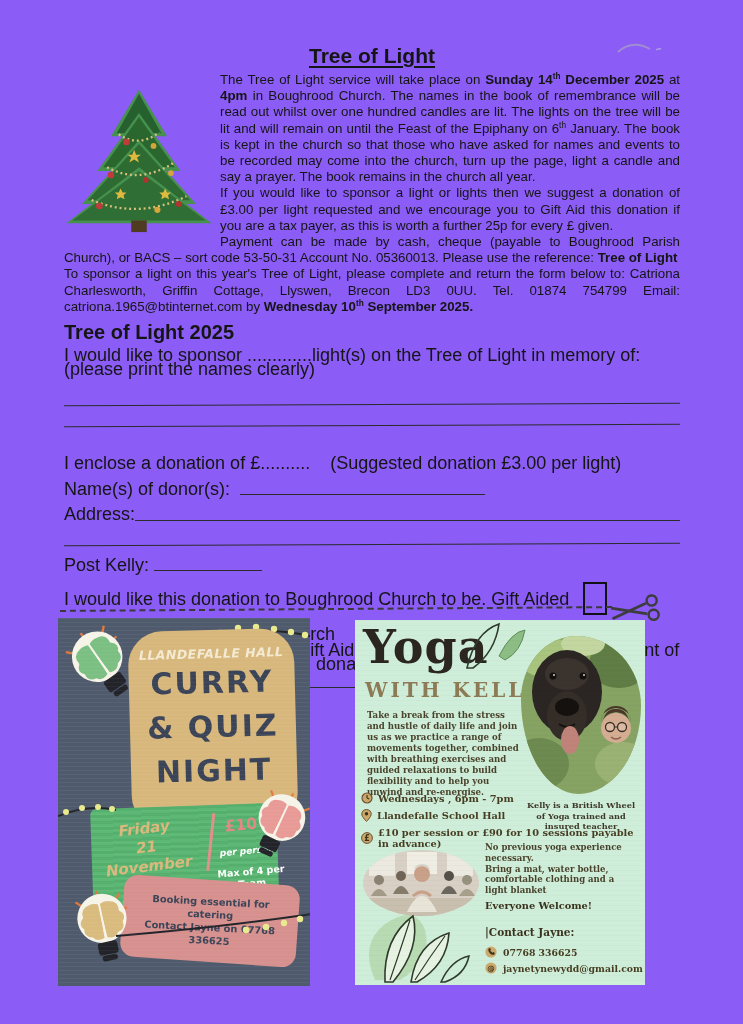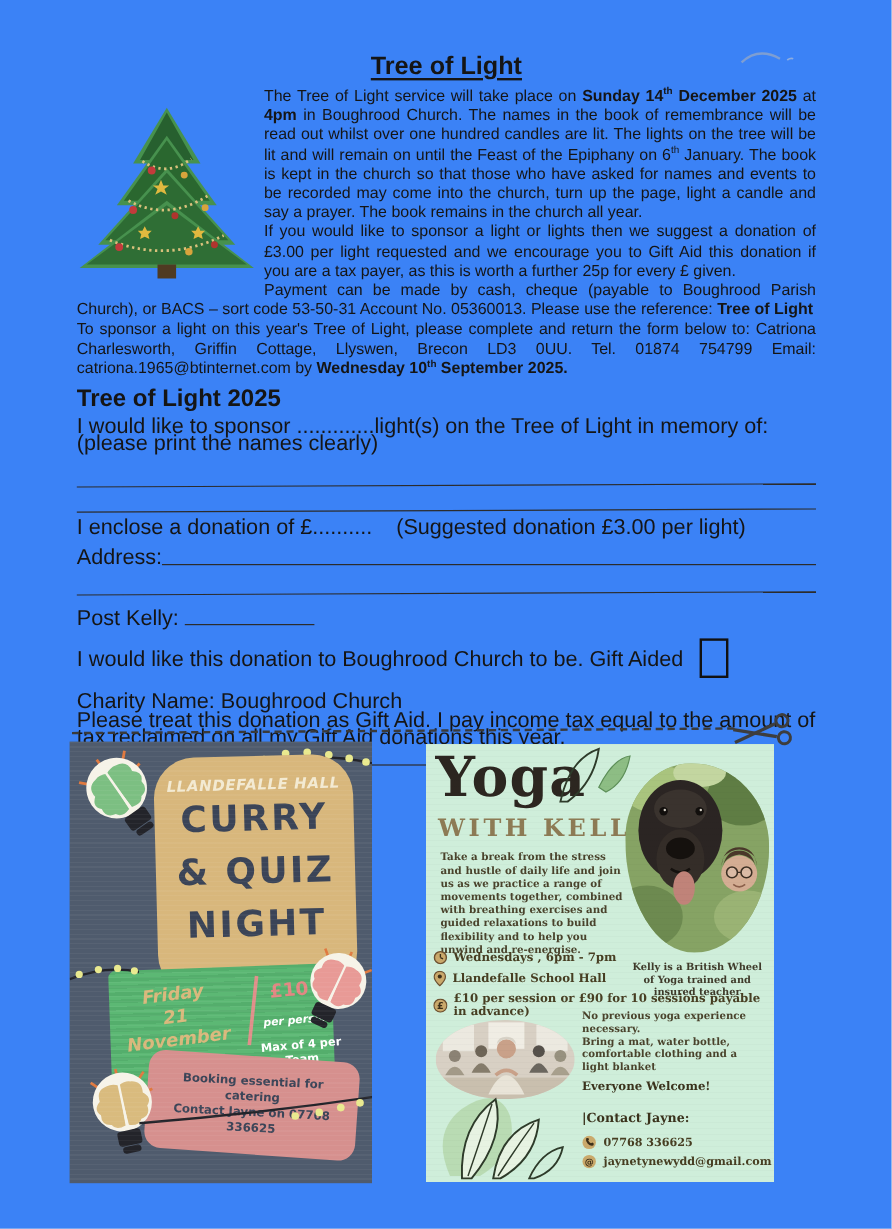--- a/index.html
+++ b/index.html
@@ -1,16 +1,16 @@
 <!DOCTYPE html>
 <html><head>
 <meta charset="utf-8">
 <style>
   html,body{margin:0;padding:0;background:#e8e8e6;}
-  .page{position:relative;width:743px;height:1024px;background:#3b82f6;overflow:hidden;
+  .page{position:relative;width:743px;height:1024px;background:#8b5cf6;overflow:hidden;
         font-family:"Liberation Sans",sans-serif;color:#151515;margin:0 auto;}
   .b{font-weight:bold;}
   sup{font-size:.62em;line-height:0;}
   
   .doc{position:absolute;left:64px;top:44px;width:616px;}
   .doc-title{margin:0 0 4px 0;text-align:center;font-size:21px;font-weight:bold;
              text-decoration:underline;text-underline-offset:3px;}
   .para{font-size:13.3px;line-height:16.2px;text-align:justify;}
   .tree-float{float:left;width:150px;height:150px;margin:12px 4px 2px 2px;}
   .tree-float svg{width:166px;height:150px;margin-left:-10px;}
@@ -112,22 +112,26 @@
 
     <div class="para"><span>Payment can be made by cash, cheque (payable to Boughrood Parish Church), or BACS – sort code 53-50-31 Account No. 05360013.  Please use the reference: </span><span class="b">Tree of Light</span></div>
     <div class="para"><span>To sponsor a light on this year's Tree of Light, please complete and return the form below to: Catriona Charlesworth, Griffin Cottage, Llyswen, Brecon LD3 0UU. Tel. 01874 754799 Email: catriona.1965@btinternet.com by </span><span class="b">Wednesday 10</span><sup class="b">th</sup><span class="b"> September 2025.</span></div>
 
     <h2 class="h2">Tree of Light 2025</h2>
 
     <div class="frow" style="margin-top:4px;">I would like to sponsor .............light(s) on the Tree of Light in memory of: (please print the names clearly)</div>
     <div class="fullline" style="margin-top:28px;"></div>
     <div class="fullline" style="margin-top:20px;"></div>
 
-    <div class="frow pre" style="margin-top:6px;">I enclose a donation of £..........    (Suggested donation £3.00 per light)</div>
-
+    <div class="frow pre" style="margin-top:30px;">I enclose a donation of £..........    (Suggested donation £3.00 per light)</div>
+
+    <div class="frow" style="margin-top:12px;">
+      <span>Name(s) of donor(s):</span>
+      <span class="ul" style="width:245px;margin-left:5px;"></span>
+    </div>
 
     <div class="frow rowflex" style="margin-top:11px;">
       <span>Address:</span>
       <span class="ul addr-ul"></span>
     </div>
     <div class="fullline" style="margin-top:23px;"></div>
 
     <div class="frow" style="margin-top:13px;">
       <span>Post Kelly:</span>
       <span class="ul" style="width:108px;"></span>

